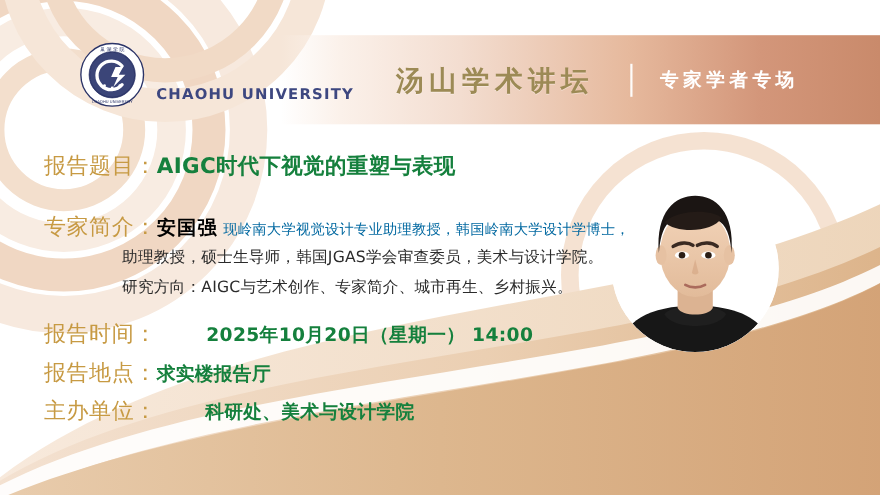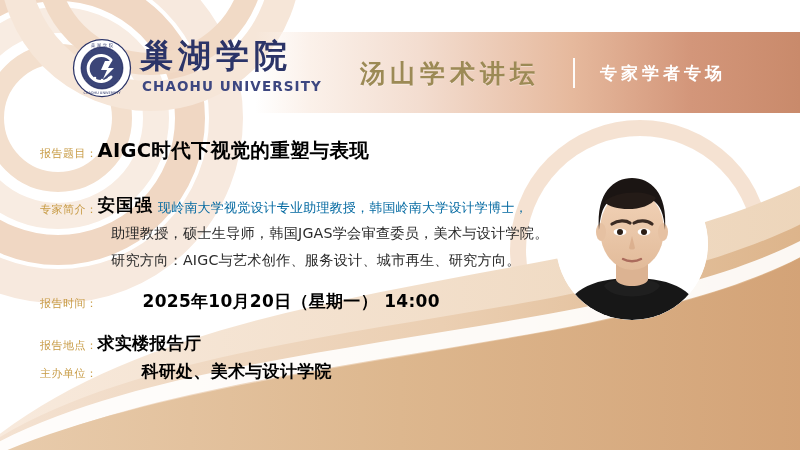--- a/index.html
+++ b/index.html
@@ -54,37 +54,37 @@
   }
   .logo-en{
     position:absolute;left:70px;top:42px;
     font-size:13.5px;font-weight:bold;letter-spacing:1.1px;color:#3d4780;
     white-space:nowrap;
   }
 
   
   .row{position:absolute;display:flex;align-items:baseline;white-space:nowrap;}
   .label{
-    color:#c79a43;font-size:11px;font-weight:normal;letter-spacing:.5px;
+    color:#c79a43;font-size:20px;font-weight:normal;letter-spacing:.5px;
     flex:0 0 auto;
   }
-  .value{color:#000000;font-size:17px;font-weight:bold;letter-spacing:.3px;}
+  .value{color:#15803d;font-size:17px;font-weight:bold;letter-spacing:.3px;}
 
   .r-title{left:40px;top:137px;}
   .r-title .value{font-size:19.5px;}
 
-  .r-bio{left:40px;top:193px;align-items:flex-end;}
+  .r-bio{left:40px;top:193px;}
   .r-bio .bio-name{color:#000000;font-size:17.5px;font-weight:bold;letter-spacing:1px;}
   .r-bio .bio-text{color:#0369a1;font-size:13px;font-weight:normal;letter-spacing:.2px;}
 
   .bio-l2{position:absolute;left:111px;top:224px;color:#2b2b2b;font-size:14.2px;letter-spacing:.2px;white-space:nowrap;}
   .bio-l3{position:absolute;left:111px;top:251px;color:#2b2b2b;font-size:14.2px;letter-spacing:.2px;white-space:nowrap;}
 
   .r-time{left:40px;top:290px;gap:45px;}
-  .r-place{left:40px;top:332px;text-align:center;}
+  .r-place{left:40px;top:325px;text-align:center;}
   .r-host{left:40px;top:360px;gap:44px;}
 
   
   .portrait{
     position:absolute;left:556px;top:168px;width:152px;height:152px;border-radius:50%;
     overflow:hidden;background:#fff;
   }
   .p-face{position:absolute;inset:0;}
 </style>
 </head>
@@ -158,21 +158,20 @@
         <circle cx="74" cy="80" r="2.6" fill="#ffffff"></circle>
         <g fill="none" stroke="#2b3468" stroke-width="1.4">
           <path d="M 18 60 A 42 42 0 0 1 102 60"></path>
           <path d="M 18 60 A 42 42 0 0 0 102 60"></path>
         </g>
         <g fill="#2b3468" font-size="9" font-family="DejaVu Sans, sans-serif">
           <text x="60" y="17" text-anchor="middle">巢 湖 学 院</text>
           <text x="60" y="112" text-anchor="middle" font-size="7">CHAOHU UNIVERSITY</text>
         </g>
       </svg>
-      <div class="logo-cn">巢湖学院</div>
       <div class="logo-en">CHAOHU  UNIVERSITY</div>
     </div>
   </div>
 
   <div class="portrait">
     <svg class="p-face" viewBox="0 0 152 152" width="152" height="152">
       <defs>
         <clipPath id="pc">
             <circle cx="76" cy="76" r="76"></circle>
           </clipPath>
@@ -217,21 +216,21 @@
     <span class="value">AIGC时代下视觉的重塑与表现</span>
   </div>
 
   <div class="row r-bio">
     <span class="label">专家简介：</span>
     <span class="bio-name">安国强</span>
     <span style="width:5px;display:inline-block"></span>
     <span class="bio-text">现岭南大学视觉设计专业助理教授，韩国岭南大学设计学博士，</span>
   </div>
   <div class="bio-l2">助理教授，硕士生导师，韩国JGAS学会审查委员，美术与设计学院。</div>
-  <div class="bio-l3">研究方向：AIGC与艺术创作、服务设计、城市再生、研究方向。</div>
+  <div class="bio-l3">研究方向：AIGC与艺术创作、专家简介、城市再生、乡村振兴。</div>
 
   <div class="row r-time">
     <span class="label">报告时间：</span>
     <span class="value">2025年10月20日（星期一） 14:00</span>
   </div>
 
   <div class="row r-place">
     <span class="label">报告地点：</span>
     <span class="value">求实楼报告厅</span>
   </div>

